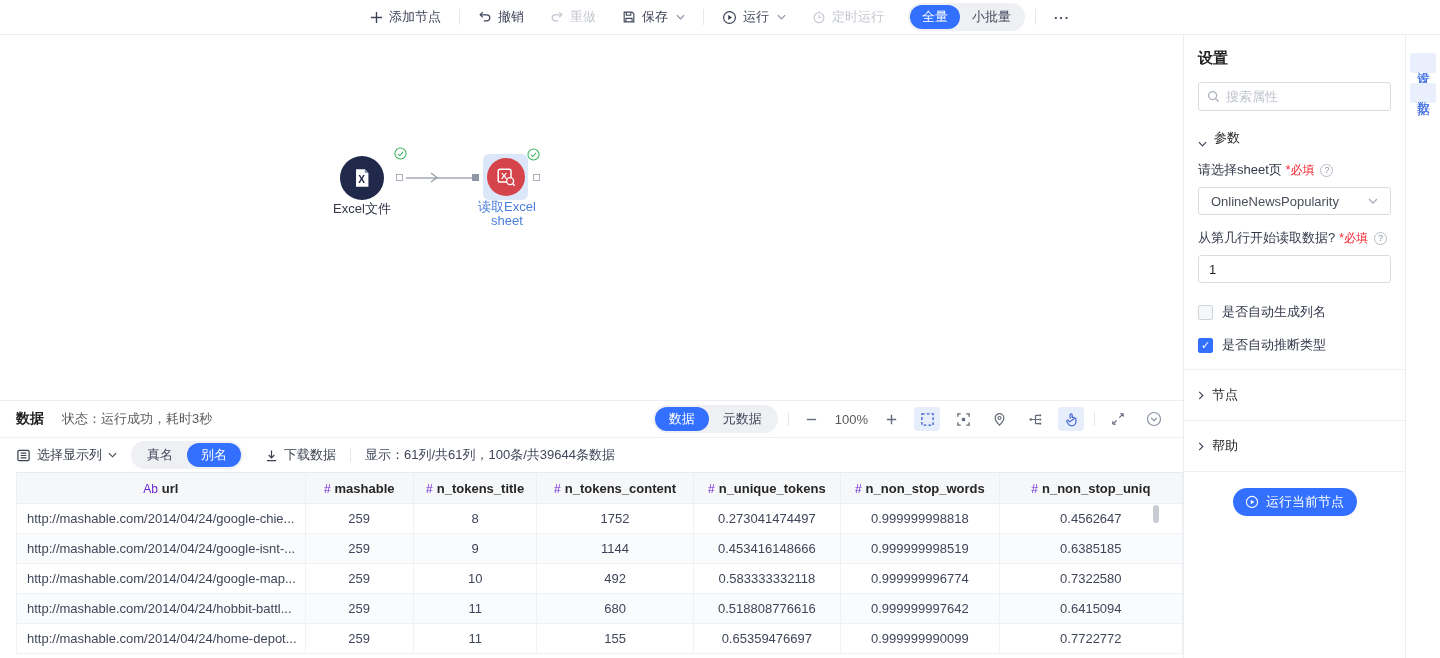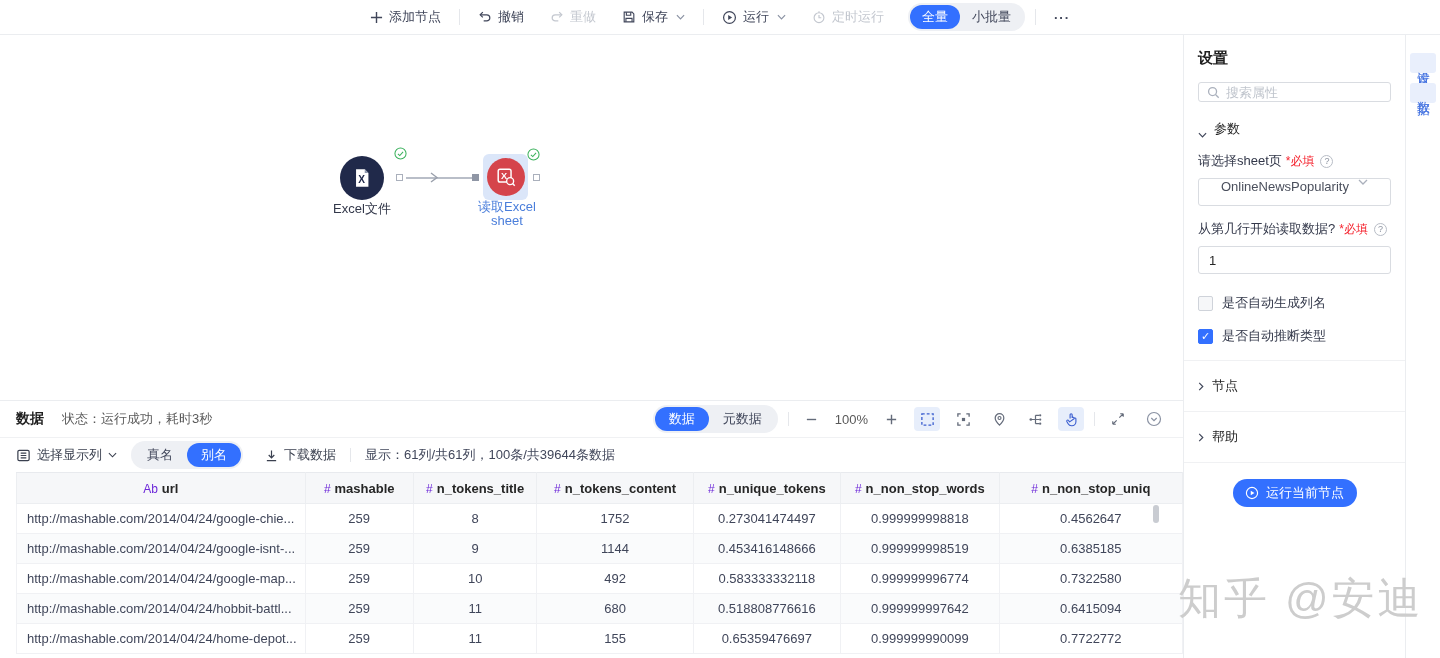--- a/index.html
+++ b/index.html
@@ -64,28 +64,28 @@
   thead th { height:31px; background:#f6f7f9; font-size:13px; color:#262626; font-weight:bold; border:1px solid #eceef1; border-top:1px solid #e8eaee; }
   .coltype { color:#6d28d9; font-weight:normal; font-size:12px; margin-right:4px; }
   tbody td { height:30px; border:1px solid #f0f1f4; color:#40465a; text-align:center; padding:0 8px; white-space:nowrap; overflow:hidden; }
   tbody tr:nth-child(even) td { background:#fafbfc; }
   td.cell-url { text-align:left; padding-left:10px; }
   .vscroll-thumb { position:absolute; right:24px; top:33px; width:6px; height:18px; background:#c9ccd2; border-radius:3px; }
 
   
   .settings-panel { width:222px; flex:0 0 222px; border-left:1px solid #ebedf0; padding:14px 14px 0 14px; background:#fff; position:relative; }
   .settings-title { font-size:15px; font-weight:bold; color:#1f1f1f; margin-bottom:14px; }
-  .search-box { display:flex; align-items:center; gap:6px; border:1px solid #d9dce1; border-radius:3px; height:20px; padding:0 8px; margin-bottom:18px; }
+  .search-box { display:flex; align-items:center; gap:6px; border:1px solid #d9dce1; border-radius:3px; height:29px; padding:0 8px; margin-bottom:18px; }
   .search-box input { border:none; outline:none; flex:1; font-size:13px; color:#262626; font-family:inherit; width:100%; }
   .search-box input::placeholder { color:#bfc4cc; }
   .section-head { display:flex; align-items:flex-end; gap:7px; color:#1f1f1f; margin:10px 0 14px 0; cursor:pointer; }
   .field-label { color:#33384a; margin-bottom:8px; display:flex; align-items:center; gap:4px; flex-wrap:nowrap; white-space:nowrap; }
   .req { color:#f5222d; font-size:12px; }
   .q-icon { width:13px; height:13px; border:1px solid #b8bdc6; border-radius:50%; color:#8c93a0; font-size:9px; display:inline-flex; align-items:center; justify-content:center; margin-left:2px; }
-  .select-box { border:1px solid #d9dce1; border-radius:3px; height:28px; display:flex; padding:0 22px; color:#4a4f5c; margin-bottom:14px; cursor:pointer; }
+  .select-box { border:1px solid #d9dce1; border-radius:3px; height:28px; display:flex; align-items:center; padding:0 12px; color:#4a4f5c; margin-bottom:14px; cursor:pointer; }
   .select-box .val { flex:1; }
   .text-input { border:1px solid #d9dce1; border-radius:3px; height:28px; width:100%; padding:0 10px; font-size:13px; color:#262626; margin-bottom:20px; font-family:inherit; outline:none; }
   .chk-row { display:flex; align-items:center; gap:9px; margin-bottom:15px; cursor:pointer; }
   .chk { width:15px; height:15px; border:1px solid #cfd3da; border-radius:2px; background:#f6f7f9; }
   .chk.checked { background:#3370ff; border-color:#3370ff; color:#fff; font-size:11px; display:flex; align-items:center; justify-content:center; }
   .chk-label { color:#33384a; }
   .divider { height:1px; background:#f0f1f3; margin:4px -14px; }
   .collapse-row { display:flex; align-items:center; gap:8px; padding:12px 0; color:#1f1f1f; cursor:pointer; }
   .run-btn { margin:16px auto 0 auto; display:flex; align-items:center; justify-content:center; gap:7px; width:124px; height:28px; background:#3370ff; color:#fff; border:none; border-radius:15px; font-size:13px; cursor:pointer; font-family:inherit; }
 
@@ -433,14 +433,13 @@
         <span>运行当前节点</span>
       </button>
     </aside>
 
     <div class="side-strip">
       <div class="side-tab">设置</div>
       <div class="side-tab">数据</div>
     </div>
   </div>
 
-  <div class="watermark">知乎 @安迪</div>
 </div>
 
 </body></html>

